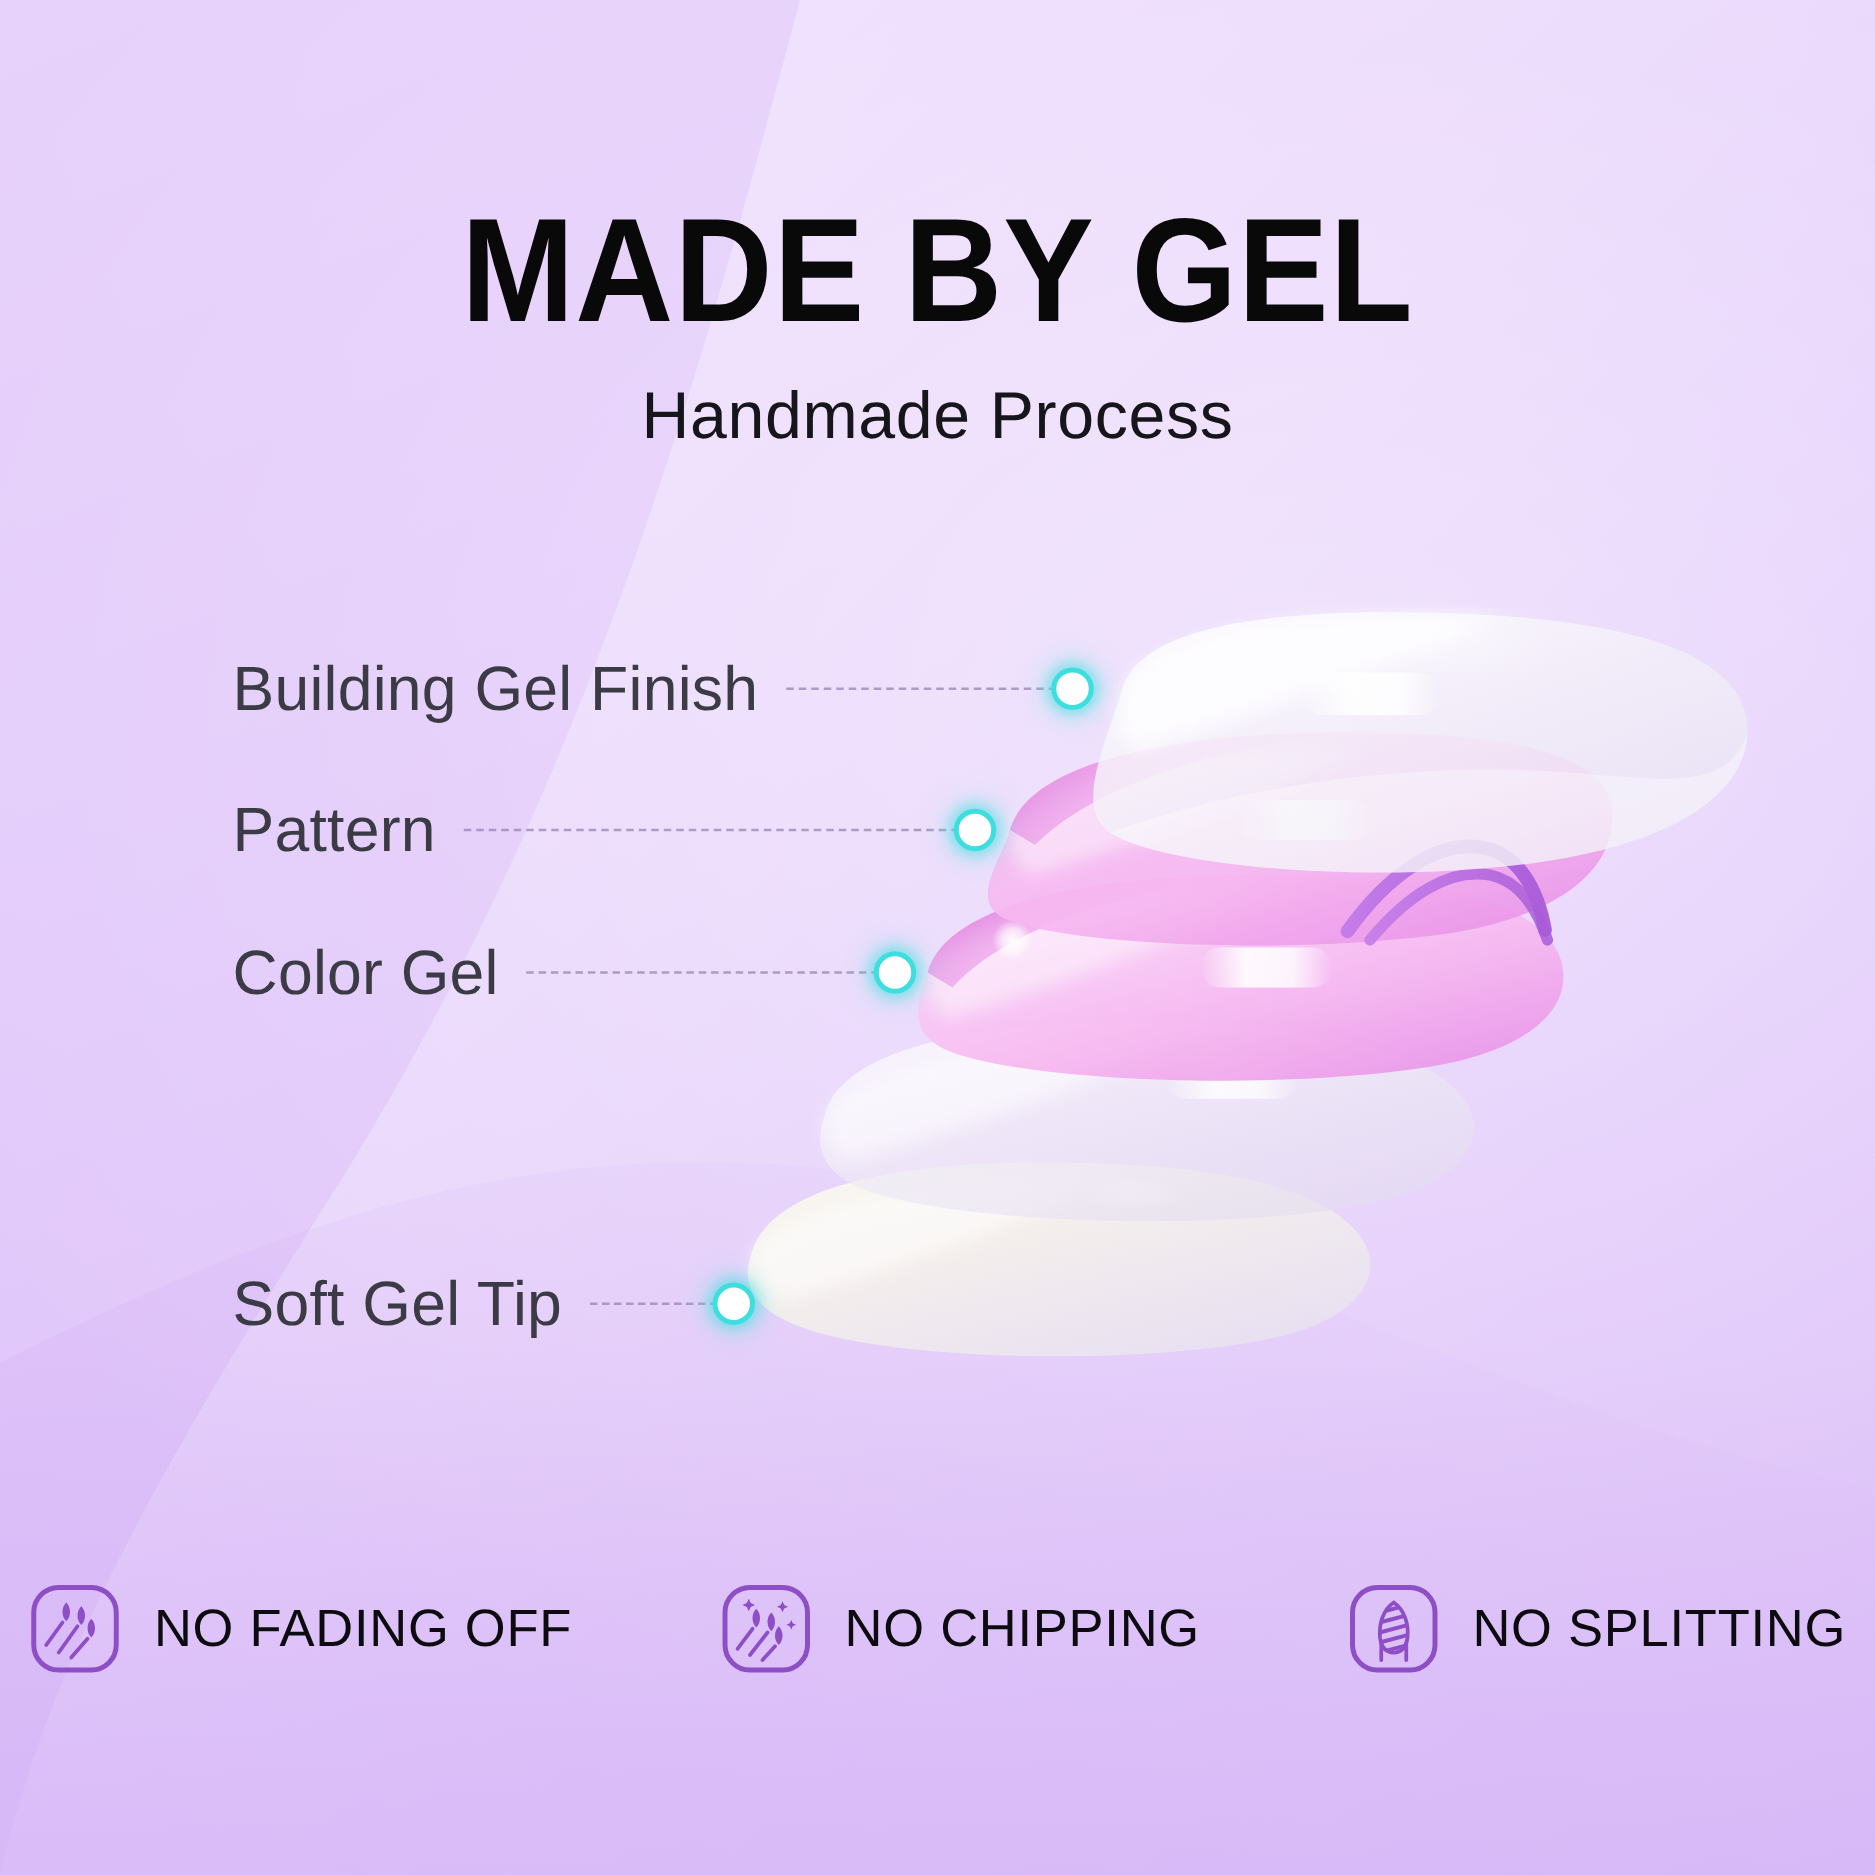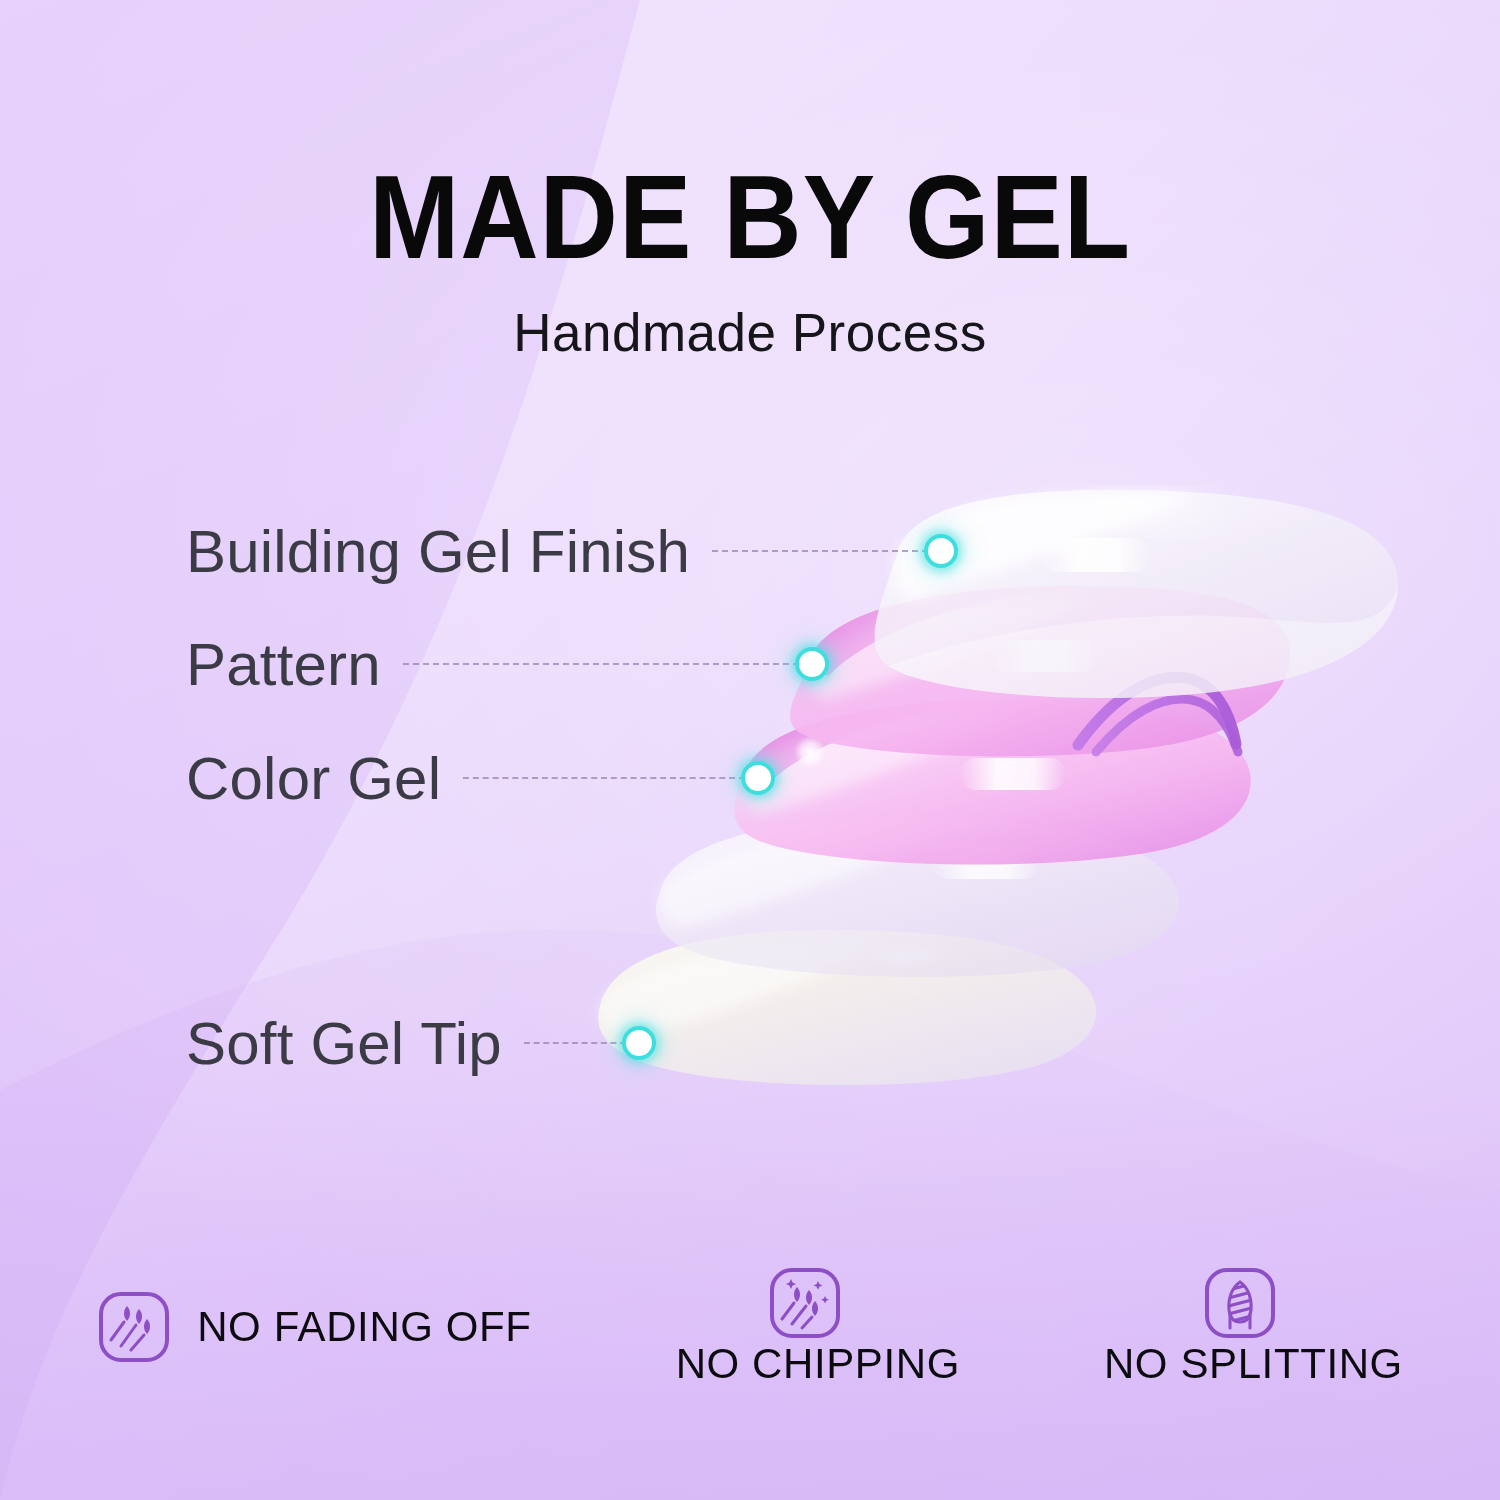--- a/index.html
+++ b/index.html
@@ -32,40 +32,40 @@
     letter-spacing:.5px;
   }
 
   
   .art{position:absolute;left:0;top:0;width:1500px;height:1500px;pointer-events:none;}
 
   
   .labels{position:absolute;left:0;top:0;width:1500px;height:1500px;}
   .label-row{position:absolute;display:flex;align-items:center;height:56px;}
   .label-text{
-    font-size:60px;color:#3b3b45;font-weight:400;white-space:nowrap;
+    font-size:50px;color:#3b3b45;font-weight:400;white-space:nowrap;
     letter-spacing:.2px;
   }
   .leader{
     height:0;border-top:2.5px dashed #9e86b8;opacity:.78;
     margin-left:22px;margin-right:0;
   }
   .dot{
     position:relative;width:26px;height:26px;border-radius:50%;
     margin-left:-4px;flex:0 0 auto;
     background:#ffffff;
     border:4px solid #3fdede;
     box-shadow:0 0 10px 4px rgba(64,222,222,.55),0 0 22px 8px rgba(120,235,235,.30);
   }
 
   
   .features{position:absolute;left:0;right:0;top:1266px;
     display:flex;justify-content:center;align-items:center;gap:0;}
   .feature{display:flex;align-items:center;}
-  .feature + .feature{margin-left:118px;flex-direction:column;}
+  .feature + .feature{margin-left:118px;}
   .f-icon{width:74px;height:74px;flex:0 0 auto;}
   .f-text{margin-left:26px;font-size:42px;color:#0c0c10;letter-spacing:.6px;white-space:nowrap;}
   .f-light{font-weight:400;margin-top:28px;}
   .f-bold{font-weight:400;}
 </style>
 </head>
 <body>
 
 <div id="stage">
 

